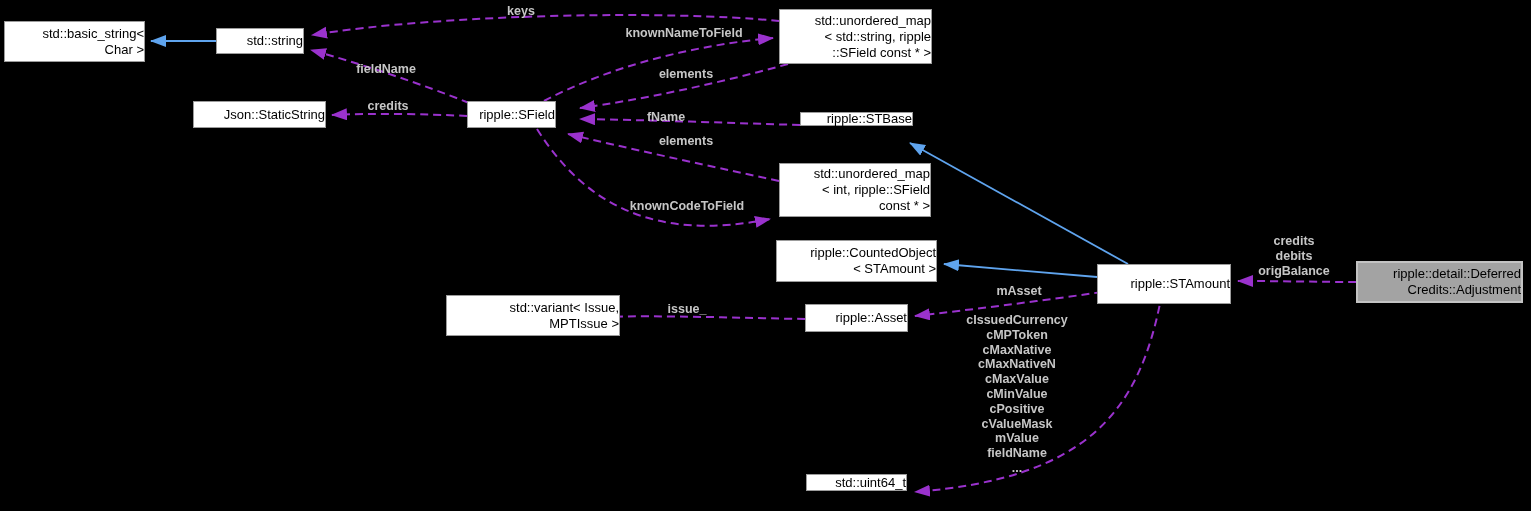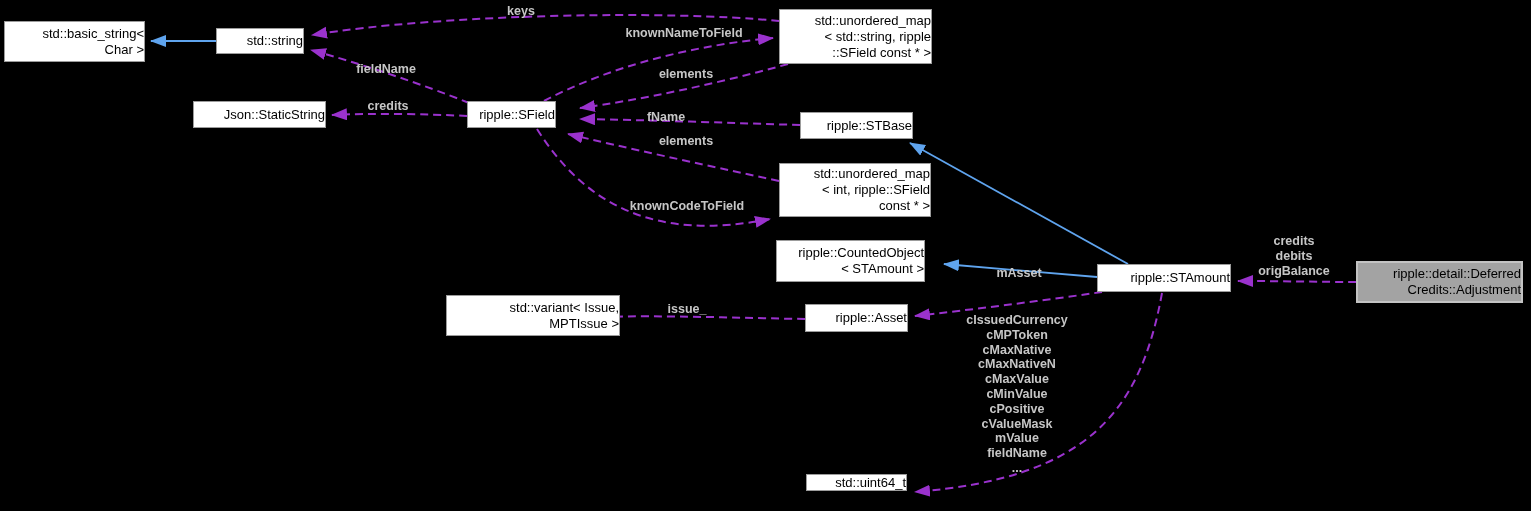--- a/index.html
+++ b/index.html
@@ -95,21 +95,21 @@
       </div>
       <div class="edge-label" style="left: 666px; top: 110px;">
         <div>fName</div>
       </div>
       <div class="edge-label" style="left: 686px; top: 134px;">
         <div>elements</div>
       </div>
       <div class="edge-label" style="left: 687px; top: 199px;">
         <div>knownCodeToField</div>
       </div>
-      <div class="edge-label" style="left: 1019px; top: 266px;">
+      <div class="edge-label" style="left: 1019px; top: 284px;">
         <div>mAsset</div>
       </div>
       <div class="edge-label" style="left: 687px; top: 302px;">
         <div>issue_</div>
       </div>
       <div class="edge-label" style="left: 1294px; top: 234px;">
         <div>credits</div>
         <div>debits</div>
         <div>origBalance</div>
       </div>
@@ -139,33 +139,33 @@
         <div>std::unordered_map</div>
         <div>&lt; std::string, ripple</div>
         <div>::SField const * &gt;</div>
       </div>
       <div class="node" style="left: 193px; top: 101px; width: 133px; height: 27px;">
         <div>Json::StaticString</div>
       </div>
       <div class="node" style="left: 467px; top: 101px; width: 89px; height: 27px;">
         <div>ripple::SField</div>
       </div>
-      <div class="node" style="left: 800px; top: 112px; width: 113px; height: 27px;">
+      <div class="node" style="left: 800px; top: 112px; width: 113px; height: 14px;">
         <div>ripple::STBase</div>
       </div>
       <div class="node" style="left: 779px; top: 163px; width: 152px; height: 54px;">
         <div>std::unordered_map</div>
         <div>&lt; int, ripple::SField</div>
         <div>const * &gt;</div>
       </div>
-      <div class="node" style="left: 776px; top: 240px; width: 149px; height: 42px;">
+      <div class="node" style="left: 776px; top: 240px; width: 161px; height: 42px;">
         <div>ripple::CountedObject</div>
         <div>&lt; STAmount &gt;</div>
       </div>
-      <div class="node" style="left: 1097px; top: 264px; width: 134px; height: 28px;">
+      <div class="node" style="left: 1097px; top: 264px; width: 134px; height: 40px;">
         <div>ripple::STAmount</div>
       </div>
       <div class="node focus" style="left: 1356px; top: 261px; width: 167px; height: 42px;">
         <div>ripple::detail::Deferred</div>
         <div>Credits::Adjustment</div>
       </div>
       <div class="node" style="left: 446px; top: 295px; width: 174px; height: 41px;">
         <div>std::variant&lt; Issue,</div>
         <div>MPTIssue &gt;</div>
       </div>

